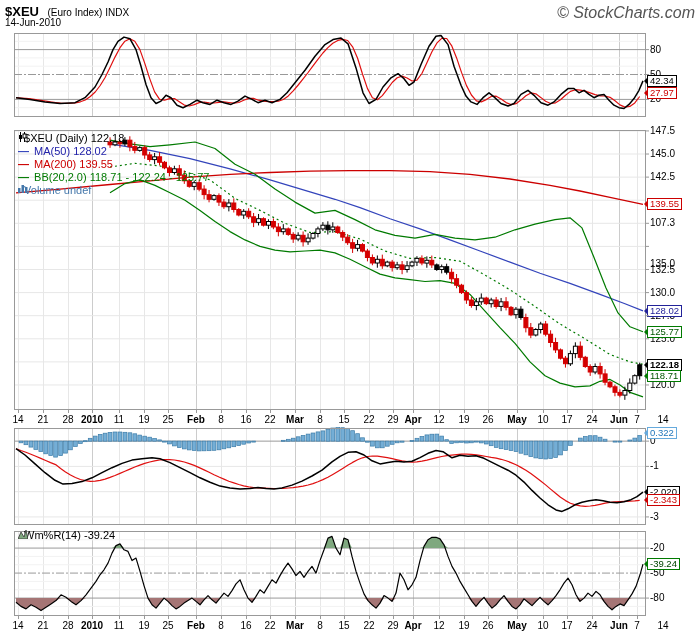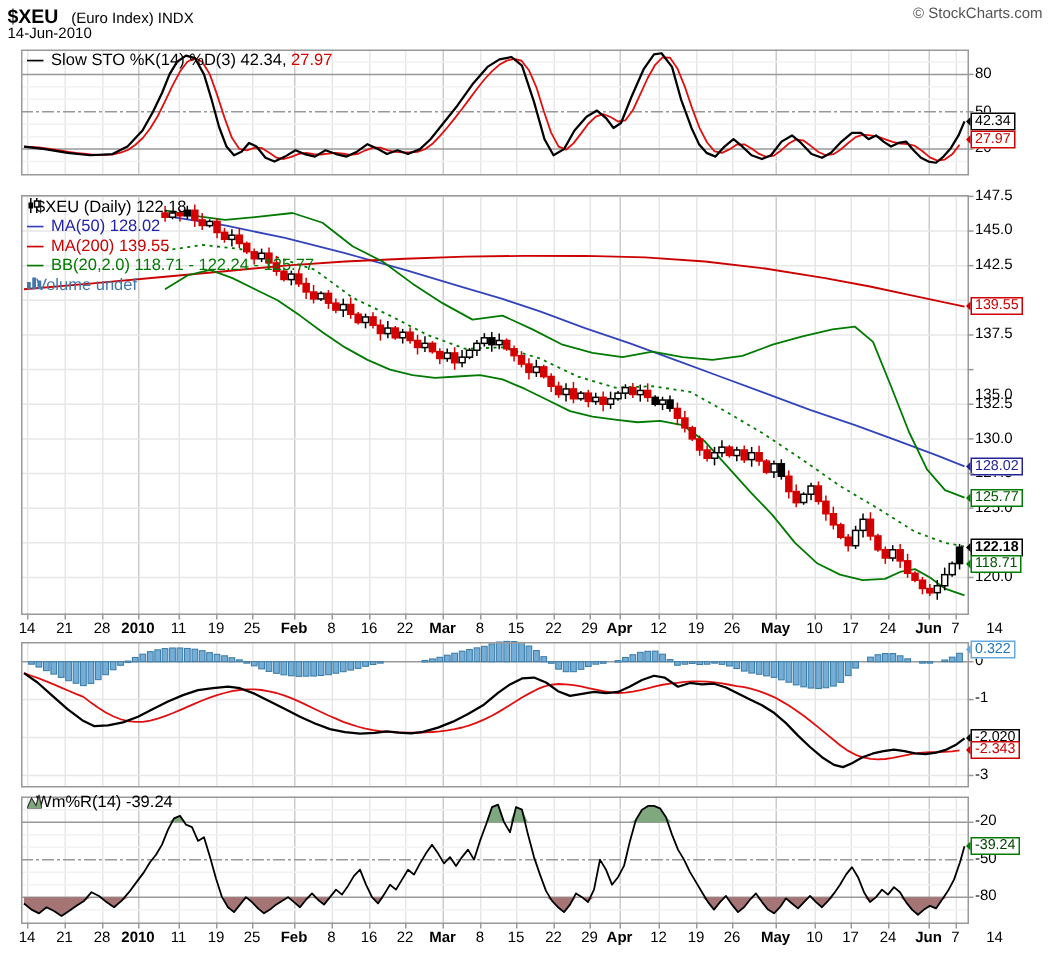--- a/index.html
+++ b/index.html
@@ -2,21 +2,21 @@
 <html><head>
 <meta charset="utf-8">
 <style>
   html,body{margin:0;padding:0;background:#fff;}
   .page{position:relative;width:700px;height:639px;background:#fff;overflow:hidden;
         font-family:"Liberation Sans",sans-serif;color:#000;}
   svg{position:absolute;left:0;top:0;}
   .hdr-title{position:absolute;left:5px;top:2px;white-space:nowrap;}
   .hdr-sym{font-size:13px;font-weight:bold;}
   .hdr-desc{font-size:10px;margin-left:4px;}
-  .hdr-copy{position:absolute;right:5px;top:4px;font-size:10px;color:#555;}
+  .hdr-copy{position:absolute;right:5px;top:4px;font-size:16px;color:#555;font-style:italic;}
   .hdr-date{position:absolute;left:5px;top:17px;font-size:10px;}
   .hdr-ohlc{position:absolute;right:8px;top:16px;font-size:10.5px;white-space:nowrap;}
   .hdr-ohlc b{margin-left:7px;}
   .hdr-ohlc .arrow{font-size:8px;}
   .legend{position:absolute;font-size:11px;white-space:nowrap;line-height:12px;}
   .legend .dash{font-weight:bold;letter-spacing:-1px;margin-right:3px;}
   .lbl{position:absolute;font-size:10px;line-height:10px;white-space:nowrap;}
   .xlbl{position:absolute;font-size:10px;line-height:11px;transform:translateX(-50%);white-space:nowrap;}
   .tag{position:absolute;display:flex;align-items:center;height:12px;}
   .tag .arr{width:0;height:0;border:4px solid transparent;margin-right:-1px;}
@@ -569,25 +569,20 @@
       <line x1="637.5" y1="615" x2="637.5" y2="619" stroke="#999999" stroke-width="1"></line>
     </svg>
 
   <div class="hdr-title">
     <span class="hdr-sym">$XEU</span>
     <span class="hdr-desc">(Euro Index) INDX</span>
   </div>
   <div class="hdr-copy">© StockCharts.com</div>
   <div class="hdr-date">14-Jun-2010</div>
 
-  <div class="legend" style="left:18px;top:34px;">
-    <span class="dash">—</span>
-    <span>Slow STO %K(14) %D(3)</span>
-    <span>42.34</span><span>, </span><span style="color:#d40000">27.97</span>
-  </div>
 
   <div class="legend" style="left:18px;top:132px;">
     <span class="icn"><svg width="9" height="10">
           <line x1="2.5" y1="0" x2="2.5" y2="10" stroke="#000"></line>
           <rect x="1" y="3" width="3" height="4" fill="#000"></rect>
           <line x1="6.5" y1="0" x2="6.5" y2="10" stroke="#000"></line>
           <rect x="5" y="2" width="3" height="4" fill="#fff" stroke="#000"></rect>
         </svg></span>
     <span>$XEU (Daily)</span>
     <span>122.18</span>
@@ -622,21 +617,21 @@
     <span>-39.24</span>
   </div>
 
   <div id="overlays">
       <div class="lbl" style="left: 650px; top: 44.6px;">80</div>
       <div class="lbl" style="left: 650px; top: 69.5px;">50</div>
       <div class="lbl" style="left: 650px; top: 94.4px;">20</div>
       <div class="lbl" style="left: 650px; top: 125.924px;">147.5</div>
       <div class="lbl" style="left: 650px; top: 149.02px;">145.0</div>
       <div class="lbl" style="left: 650px; top: 172.116px;">142.5</div>
-      <div class="lbl" style="left: 650px; top: 218.308px;">137.5</div>
+      <div class="lbl" style="left: 650px; top: 218.308px;">107.3</div>
       <div class="lbl" style="left: 650px; top: 259px; text-align: center;">135.0</div>
       <div class="lbl" style="left: 650px; top: 264.5px;">132.5</div>
       <div class="lbl" style="left: 650px; top: 287.596px;">130.0</div>
       <div class="lbl" style="left: 650px; top: 310.692px;">127.5</div>
       <div class="lbl" style="left: 650px; top: 333.788px;">125.0</div>
       <div class="lbl" style="left: 650px; top: 379.98px;">120.0</div>
       <div class="lbl" style="left: 650px; top: 436.137px;">0</div>
       <div class="lbl" style="left: 650px; top: 461.4px;">-1</div>
       <div class="lbl" style="left: 650px; top: 511.926px;">-3</div>
       <div class="lbl" style="left: 650px; top: 543.083px;">-20</div>

